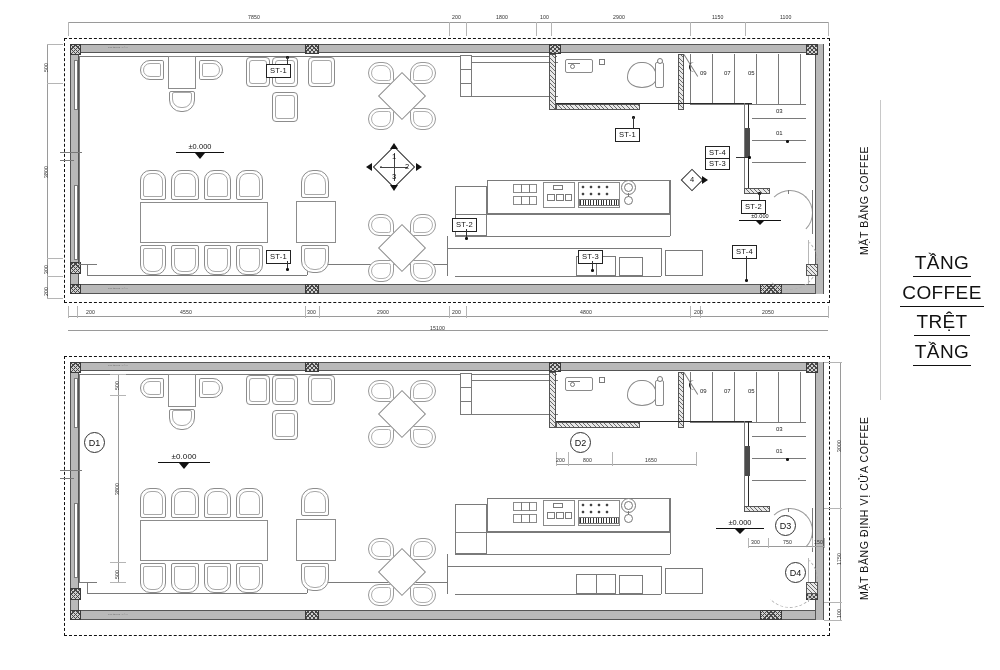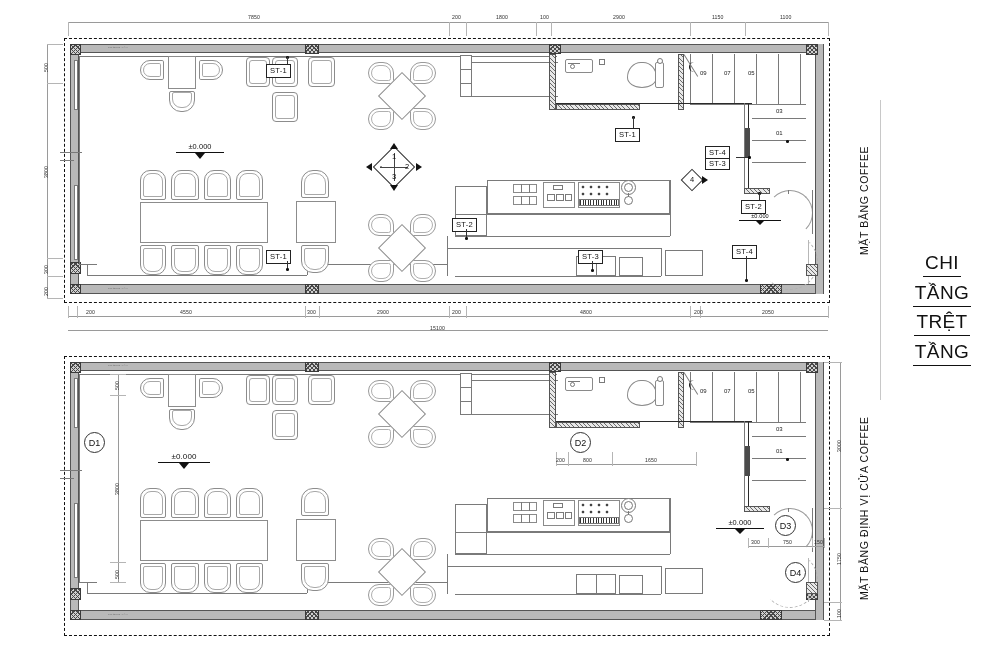--- a/index.html
+++ b/index.html
@@ -816,21 +816,21 @@
       <div class="ext-h" style="left:824px;top:280px;width:18px;"></div>
       <div class="dimtxt v" style="left:836px;top:112px;">3000</div>
       <div class="dimtxt v" style="left:836px;top:225px;">1750</div>
       <div class="dimtxt v" style="left:836px;top:278px;">100</div>
     </div>
 
     <div class="sidelabel" style="left:858px;top:260px;">MẶT BẰNG ĐỊNH VỊ CỬA COFFEE</div>
   </div>
 
   <div class="titleblock" style="left:886px;top:250px;width:112px;">
-    <div><span class="tl">CHI</span></div>
     <div><span class="tl">TẦNG</span></div>
+    <div><span class="tl">COFFEE</span></div>
     <div><span class="tl">TRỆT</span></div>
     <div><span class="tl">TẦNG</span></div>
   </div>
 
   <div class="abs" style="left:880px;top:100px;width:1px;height:300px;background:#c8c8c8;"></div>
 
 </div>
 
 </body></html>

